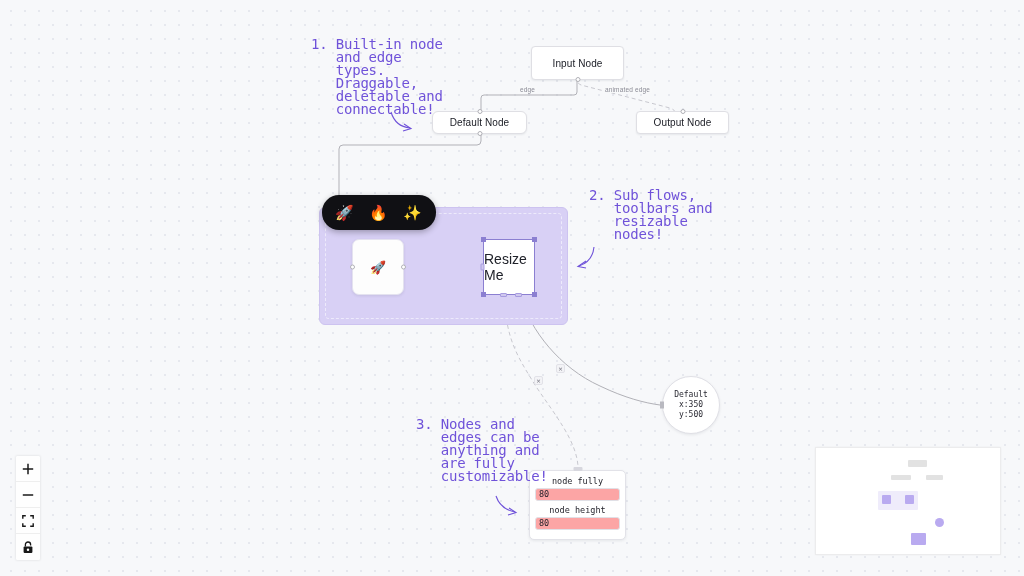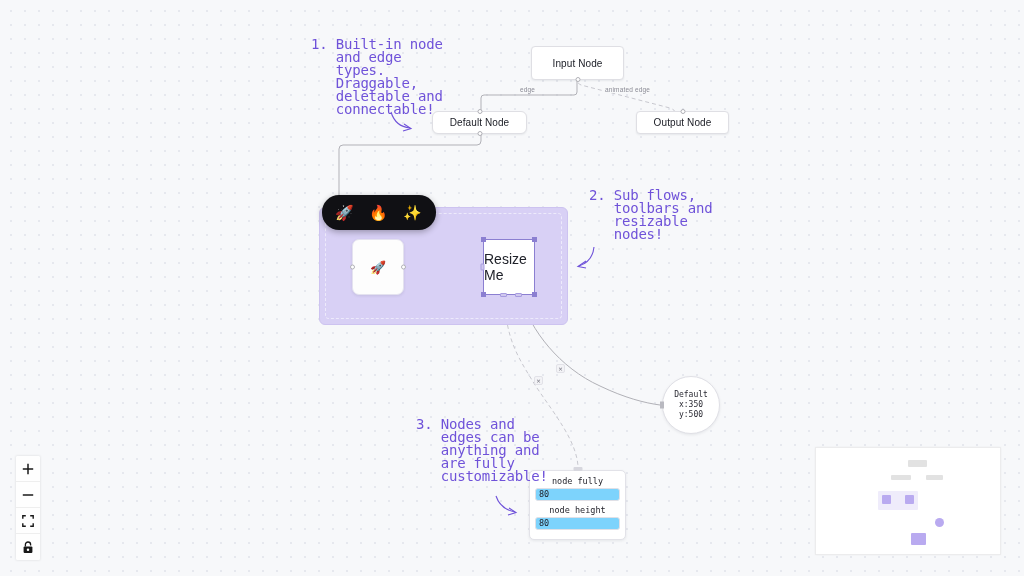--- a/index.html
+++ b/index.html
@@ -173,21 +173,21 @@
   }
   #dim-node .dim-label { text-align: center; padding: 1px 0 2px; }
   #dim-node .dim-input {
     border: 1px solid #e0e0e6;
     border-radius: 3px;
     height: 13px;
     line-height: 11px;
     padding: 0 3px;
     font-size: 8.5px;
     color: #1e1e26;
-    background: #7dd3fc;
+    background: #fca5a5;
     margin-bottom: 3px;
   }
   #dim-node .top-handle{
     position:absolute; top:-4px; left:50%; transform:translateX(-50%);
     width:9px; height:4px; background:#d7d7de; border-radius:1px;
   }
 
   
   .edge-x {
     position: absolute;

